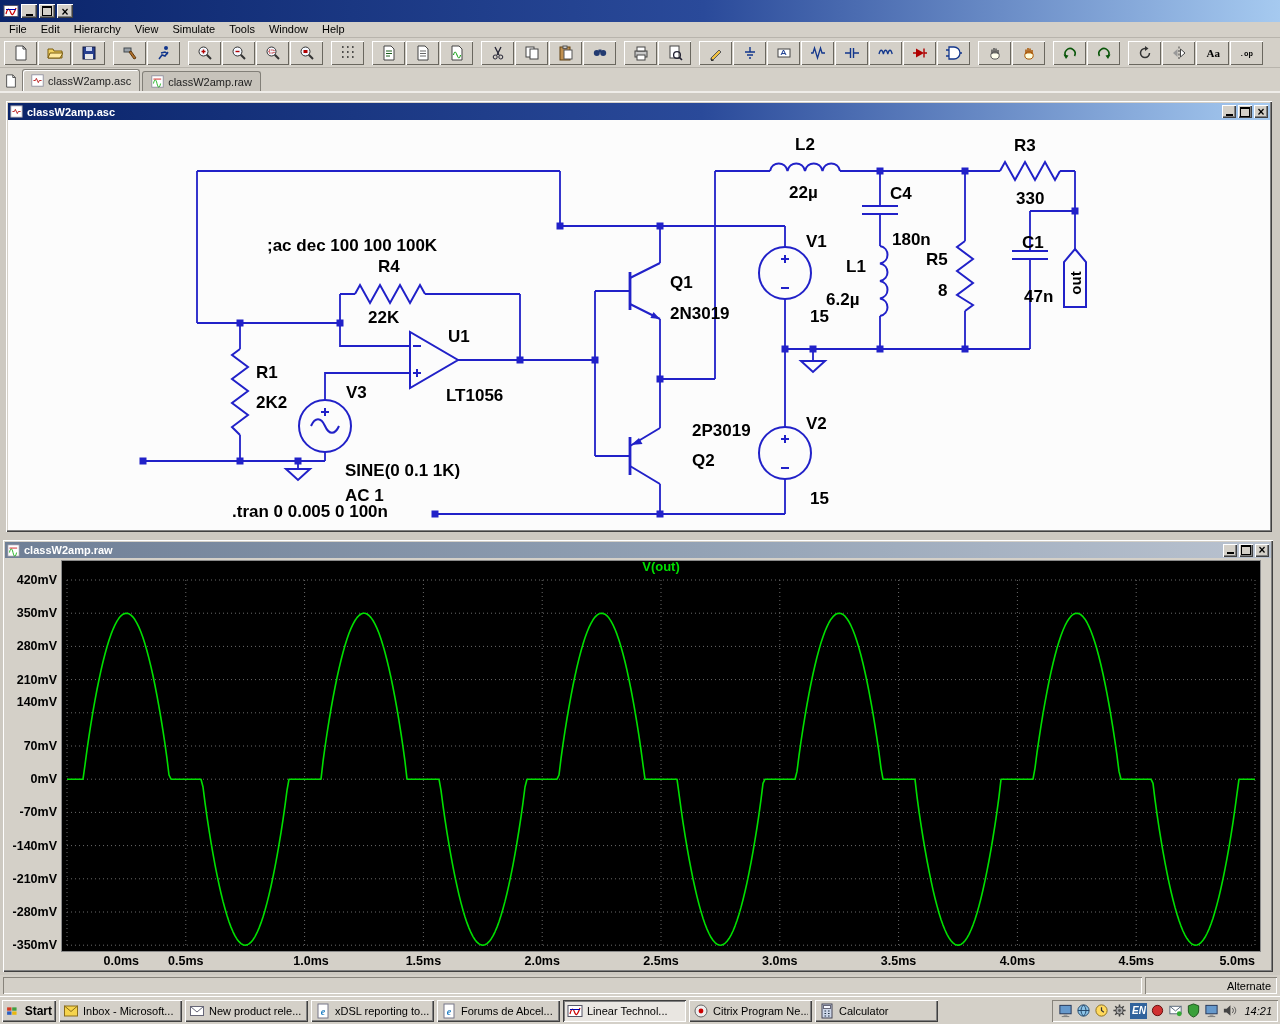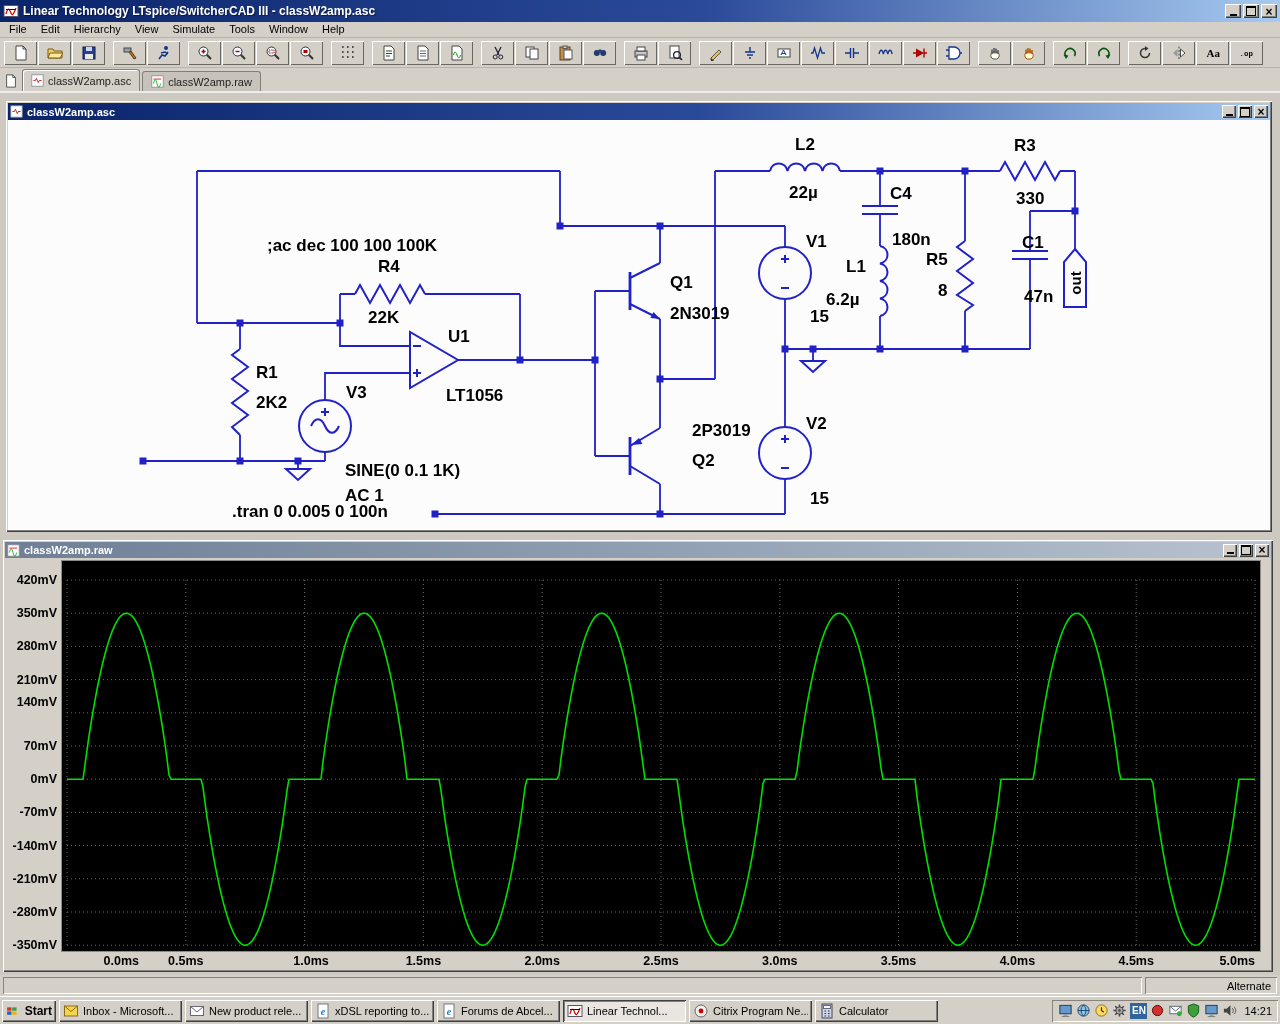--- a/index.html
+++ b/index.html
@@ -68,38 +68,37 @@
     padding:0 2px;gap:3px;}
   #start-btn{height:22px;width:54px;display:flex;align-items:center;gap:7px;padding:0 4px;border:0;
     background:#D4D0C8;box-shadow:inset 1px 1px 0 #fff,inset -1px -1px 0 #404040,inset -2px -2px 0 #808080;
     font-weight:bold;font-size:12px;}
   .task-btn{height:22px;width:123px;display:flex;align-items:center;gap:4px;padding:0 4px;border:0;
     background:#D4D0C8;box-shadow:inset 1px 1px 0 #fff,inset -1px -1px 0 #404040,inset -2px -2px 0 #808080;
     font-size:11px;}
   .task-btn span.lbl{white-space:nowrap;overflow:hidden;flex:1;text-align:left;}
   .task-btn.active{background:#e9e6e1;box-shadow:inset 1px 1px 0 #404040,inset -1px -1px 0 #fff,inset 2px 2px 0 #808080;}
   #tray{margin-left:auto;height:22px;display:flex;align-items:center;gap:3px;padding:0 6px;
-    box-shadow:inset 1px 1px 0 #87837b, inset -1px -1px 0 #fff;}
+    box-shadow:inset 1px 1px 0 #87837b, inset -1px -1px 0 #fff;font-style:italic;}
   .tray-ico{width:15px;height:15px;display:inline-block;line-height:0;}
   #lang-ind{width:17px;height:16px;background:#31639C;color:#fff;font-size:10px;font-weight:bold;
     display:flex;align-items:center;justify-content:center;}
   #clock{font-size:11px;padding-left:4px;}
   
   #schsvg text{font-family:"Liberation Sans",sans-serif;}
 </style>
 </head>
 <body>
 
 <div id="titlebar">
   <span class="ico ico16" id="app-icon"><svg viewBox="0 0 16 16" width="100%" height="100%">
         <rect x="1" y="2.5" width="14" height="11" fill="#fff" stroke="#556"></rect>
         <path d="M3 11c1.5-6 3-6 4.5-2s2.5 4 5.5-4" stroke="#c00" fill="none" stroke-width="1.2"></path>
         <path d="M3 6.5h10" stroke="#00a"></path>
       </svg></span>
-  <span class="ttl">Linear Technology LTspice/SwitcherCAD III - classW2amp.asc</span>
   <span class="wbtn">
       <span class="g-min"></span>
     </span>
   <span class="wbtn">
       <span class="g-max"></span>
     </span>
   <span class="wbtn">
       <span class="g-close"></span>
     </span>
 </div>
@@ -498,20 +497,21 @@
         </span>
       <span class="wbtn small">
           <span class="g-max"></span>
         </span>
       <span class="wbtn small">
           <span class="g-close"></span>
         </span>
     </div>
     <div id="plot-region">
       <div id="plot-black"></div>
+      <span id="vout-label">V(out)</span>
     <svg width="1266" height="412" style="position:absolute;left:0;top:0">
           <path d="M62.0,22V387.2M180.8,22V387.2M299.6,22V387.2M418.4,22V387.2M537.2,22V387.2M656.0,22V387.2M774.8,22V387.2M893.6,22V387.2M1012.4,22V387.2M1131.2,22V387.2M1250.0,22V387.2M62,22.0H1250.0M62,55.2H1250.0M62,88.4H1250.0M62,121.6H1250.0M62,154.8H1250.0M62,188.0H1250.0M62,221.2H1250.0M62,254.4H1250.0M62,287.6H1250.0M62,320.8H1250.0M62,354.0H1250.0M62,387.2H1250.0" stroke="#6a6a6a" stroke-dasharray="1,3" fill="none"></path>
           <polyline points="62.0,221.2 64.0,221.2 66.0,221.2 68.0,221.2 70.0,221.2 72.0,221.2 74.0,221.2 76.0,221.2 78.0,221.2 80.0,206.8 82.0,191.9 84.0,178.1 86.0,165.3 88.0,153.3 90.0,142.1 92.0,131.5 94.0,121.6 96.0,112.4 98.0,103.8 100.0,96.0 102.0,88.8 104.0,82.2 106.0,76.4 108.0,71.3 110.0,66.9 112.0,63.1 114.0,60.1 116.0,57.8 118.0,56.2 120.0,55.4 122.0,55.2 124.0,55.8 126.0,57.1 128.0,59.1 130.0,61.8 132.0,65.3 134.0,69.4 136.0,74.3 138.0,79.8 140.0,86.1 142.0,93.0 144.0,100.6 146.0,108.9 148.0,117.8 150.0,127.5 152.0,137.8 154.0,148.8 156.0,160.5 158.0,172.9 160.0,186.2 162.0,200.7 164.0,217.0 166.0,221.2 168.0,221.2 170.0,221.2 172.0,221.2 174.0,221.2 176.0,221.2 178.0,221.2 180.0,221.2 182.0,221.2 184.0,221.2 186.0,221.2 188.0,221.2 190.0,221.2 192.0,221.2 194.0,221.2 196.0,221.2 198.0,229.0 200.0,244.7 202.0,258.9 204.0,272.0 206.0,284.3 208.0,295.9 210.0,306.8 212.0,316.9 214.0,326.4 216.0,335.2 218.0,343.4 220.0,350.8 222.0,357.6 224.0,363.7 226.0,369.1 228.0,373.8 230.0,377.9 232.0,381.2 234.0,383.7 236.0,385.6 238.0,386.8 240.0,387.2 242.0,386.9 244.0,385.9 246.0,384.2 248.0,381.7 250.0,378.6 252.0,374.7 254.0,370.1 256.0,364.9 258.0,358.9 260.0,352.3 262.0,344.9 264.0,336.9 266.0,328.2 268.0,318.9 270.0,308.8 272.0,298.1 274.0,286.7 276.0,274.6 278.0,261.6 280.0,247.7 282.0,232.3 284.0,221.2 286.0,221.2 288.0,221.2 290.0,221.2 292.0,221.2 294.0,221.2 296.0,221.2 298.0,221.2 300.0,221.2 302.0,221.2 304.0,221.2 306.0,221.2 308.0,221.2 310.0,221.2 312.0,221.2 314.0,221.2 316.0,221.1 318.0,203.7 320.0,189.0 322.0,175.5 324.0,162.9 326.0,151.0 328.0,139.9 330.0,129.5 332.0,119.7 334.0,110.6 336.0,102.2 338.0,94.5 340.0,87.4 342.0,81.0 344.0,75.3 346.0,70.4 348.0,66.1 350.0,62.5 352.0,59.6 354.0,57.5 356.0,56.0 358.0,55.3 360.0,55.3 362.0,56.0 364.0,57.5 366.0,59.6 368.0,62.5 370.0,66.1 372.0,70.4 374.0,75.3 376.0,81.0 378.0,87.4 380.0,94.5 382.0,102.2 384.0,110.6 386.0,119.7 388.0,129.5 390.0,139.9 392.0,151.0 394.0,162.9 396.0,175.5 398.0,189.0 400.0,203.7 402.0,221.1 404.0,221.2 406.0,221.2 408.0,221.2 410.0,221.2 412.0,221.2 414.0,221.2 416.0,221.2 418.0,221.2 420.0,221.2 422.0,221.2 424.0,221.2 426.0,221.2 428.0,221.2 430.0,221.2 432.0,221.2 434.0,221.2 436.0,232.3 438.0,247.7 440.0,261.6 442.0,274.6 444.0,286.7 446.0,298.1 448.0,308.8 450.0,318.9 452.0,328.2 454.0,336.9 456.0,344.9 458.0,352.3 460.0,358.9 462.0,364.9 464.0,370.1 466.0,374.7 468.0,378.6 470.0,381.7 472.0,384.2 474.0,385.9 476.0,386.9 478.0,387.2 480.0,386.8 482.0,385.6 484.0,383.7 486.0,381.2 488.0,377.9 490.0,373.8 492.0,369.1 494.0,363.7 496.0,357.6 498.0,350.8 500.0,343.4 502.0,335.2 504.0,326.4 506.0,316.9 508.0,306.8 510.0,295.9 512.0,284.3 514.0,272.0 516.0,258.9 518.0,244.7 520.0,229.0 522.0,221.2 524.0,221.2 526.0,221.2 528.0,221.2 530.0,221.2 532.0,221.2 534.0,221.2 536.0,221.2 538.0,221.2 540.0,221.2 542.0,221.2 544.0,221.2 546.0,221.2 548.0,221.2 550.0,221.2 552.0,221.2 554.0,217.0 556.0,200.7 558.0,186.2 560.0,172.9 562.0,160.5 564.0,148.8 566.0,137.8 568.0,127.5 570.0,117.8 572.0,108.9 574.0,100.6 576.0,93.0 578.0,86.1 580.0,79.8 582.0,74.3 584.0,69.4 586.0,65.3 588.0,61.8 590.0,59.1 592.0,57.1 594.0,55.8 596.0,55.2 598.0,55.4 600.0,56.2 602.0,57.8 604.0,60.1 606.0,63.1 608.0,66.9 610.0,71.3 612.0,76.4 614.0,82.2 616.0,88.8 618.0,96.0 620.0,103.8 622.0,112.4 624.0,121.6 626.0,131.5 628.0,142.1 630.0,153.3 632.0,165.3 634.0,178.1 636.0,191.9 638.0,206.8 640.0,221.2 642.0,221.2 644.0,221.2 646.0,221.2 648.0,221.2 650.0,221.2 652.0,221.2 654.0,221.2 656.0,221.2 658.0,221.2 660.0,221.2 662.0,221.2 664.0,221.2 666.0,221.2 668.0,221.2 670.0,221.2 672.0,221.2 674.0,235.6 676.0,250.5 678.0,264.3 680.0,277.1 682.0,289.1 684.0,300.3 686.0,310.9 688.0,320.8 690.0,330.0 692.0,338.6 694.0,346.4 696.0,353.6 698.0,360.2 700.0,366.0 702.0,371.1 704.0,375.5 706.0,379.3 708.0,382.3 710.0,384.6 712.0,386.2 714.0,387.0 716.0,387.2 718.0,386.6 720.0,385.3 722.0,383.3 724.0,380.6 726.0,377.1 728.0,373.0 730.0,368.1 732.0,362.6 734.0,356.3 736.0,349.4 738.0,341.8 740.0,333.5 742.0,324.6 744.0,314.9 746.0,304.6 748.0,293.6 750.0,281.9 752.0,269.5 754.0,256.2 756.0,241.7 758.0,225.4 760.0,221.2 762.0,221.2 764.0,221.2 766.0,221.2 768.0,221.2 770.0,221.2 772.0,221.2 774.0,221.2 776.0,221.2 778.0,221.2 780.0,221.2 782.0,221.2 784.0,221.2 786.0,221.2 788.0,221.2 790.0,221.2 792.0,213.4 794.0,197.7 796.0,183.5 798.0,170.4 800.0,158.1 802.0,146.5 804.0,135.6 806.0,125.5 808.0,116.0 810.0,107.2 812.0,99.0 814.0,91.6 816.0,84.8 818.0,78.7 820.0,73.3 822.0,68.6 824.0,64.5 826.0,61.2 828.0,58.7 830.0,56.8 832.0,55.6 834.0,55.2 836.0,55.5 838.0,56.5 840.0,58.2 842.0,60.7 844.0,63.8 846.0,67.7 848.0,72.3 850.0,77.5 852.0,83.5 854.0,90.1 856.0,97.5 858.0,105.5 860.0,114.2 862.0,123.5 864.0,133.6 866.0,144.3 868.0,155.7 870.0,167.8 872.0,180.8 874.0,194.7 876.0,210.1 878.0,221.2 880.0,221.2 882.0,221.2 884.0,221.2 886.0,221.2 888.0,221.2 890.0,221.2 892.0,221.2 894.0,221.2 896.0,221.2 898.0,221.2 900.0,221.2 902.0,221.2 904.0,221.2 906.0,221.2 908.0,221.2 910.0,221.3 912.0,238.7 914.0,253.4 916.0,266.9 918.0,279.5 920.0,291.4 922.0,302.5 924.0,312.9 926.0,322.7 928.0,331.8 930.0,340.2 932.0,347.9 934.0,355.0 936.0,361.4 938.0,367.1 940.0,372.0 942.0,376.3 944.0,379.9 946.0,382.8 948.0,384.9 950.0,386.4 952.0,387.1 954.0,387.1 956.0,386.4 958.0,384.9 960.0,382.8 962.0,379.9 964.0,376.3 966.0,372.0 968.0,367.1 970.0,361.4 972.0,355.0 974.0,347.9 976.0,340.2 978.0,331.8 980.0,322.7 982.0,312.9 984.0,302.5 986.0,291.4 988.0,279.5 990.0,266.9 992.0,253.4 994.0,238.7 996.0,221.3 998.0,221.2 1000.0,221.2 1002.0,221.2 1004.0,221.2 1006.0,221.2 1008.0,221.2 1010.0,221.2 1012.0,221.2 1014.0,221.2 1016.0,221.2 1018.0,221.2 1020.0,221.2 1022.0,221.2 1024.0,221.2 1026.0,221.2 1028.0,221.2 1030.0,210.1 1032.0,194.7 1034.0,180.8 1036.0,167.8 1038.0,155.7 1040.0,144.3 1042.0,133.6 1044.0,123.5 1046.0,114.2 1048.0,105.5 1050.0,97.5 1052.0,90.1 1054.0,83.5 1056.0,77.5 1058.0,72.3 1060.0,67.7 1062.0,63.8 1064.0,60.7 1066.0,58.2 1068.0,56.5 1070.0,55.5 1072.0,55.2 1074.0,55.6 1076.0,56.8 1078.0,58.7 1080.0,61.2 1082.0,64.5 1084.0,68.6 1086.0,73.3 1088.0,78.7 1090.0,84.8 1092.0,91.6 1094.0,99.0 1096.0,107.2 1098.0,116.0 1100.0,125.5 1102.0,135.6 1104.0,146.5 1106.0,158.1 1108.0,170.4 1110.0,183.5 1112.0,197.7 1114.0,213.4 1116.0,221.2 1118.0,221.2 1120.0,221.2 1122.0,221.2 1124.0,221.2 1126.0,221.2 1128.0,221.2 1130.0,221.2 1132.0,221.2 1134.0,221.2 1136.0,221.2 1138.0,221.2 1140.0,221.2 1142.0,221.2 1144.0,221.2 1146.0,221.2 1148.0,225.4 1150.0,241.7 1152.0,256.2 1154.0,269.5 1156.0,281.9 1158.0,293.6 1160.0,304.6 1162.0,314.9 1164.0,324.6 1166.0,333.5 1168.0,341.8 1170.0,349.4 1172.0,356.3 1174.0,362.6 1176.0,368.1 1178.0,373.0 1180.0,377.1 1182.0,380.6 1184.0,383.3 1186.0,385.3 1188.0,386.6 1190.0,387.2 1192.0,387.0 1194.0,386.2 1196.0,384.6 1198.0,382.3 1200.0,379.3 1202.0,375.5 1204.0,371.1 1206.0,366.0 1208.0,360.2 1210.0,353.6 1212.0,346.4 1214.0,338.6 1216.0,330.0 1218.0,320.8 1220.0,310.9 1222.0,300.3 1224.0,289.1 1226.0,277.1 1228.0,264.3 1230.0,250.5 1232.0,235.6 1234.0,221.2 1236.0,221.2 1238.0,221.2 1240.0,221.2 1242.0,221.2 1244.0,221.2 1246.0,221.2 1248.0,221.2 1250.0,221.2 " fill="none" stroke="#00DF00" stroke-width="1.6" stroke-linejoin="round"></polyline>
         </svg>
         <span class="ylab" style="top: 14px;">420mV</span>
         <span class="ylab" style="top: 47px;">350mV</span>
         <span class="ylab" style="top: 80px;">280mV</span>
         <span class="ylab" style="top: 114px;">210mV</span>
         <span class="ylab" style="top: 136px;">140mV</span>
         <span class="ylab" style="top: 180px;">70mV</span>

